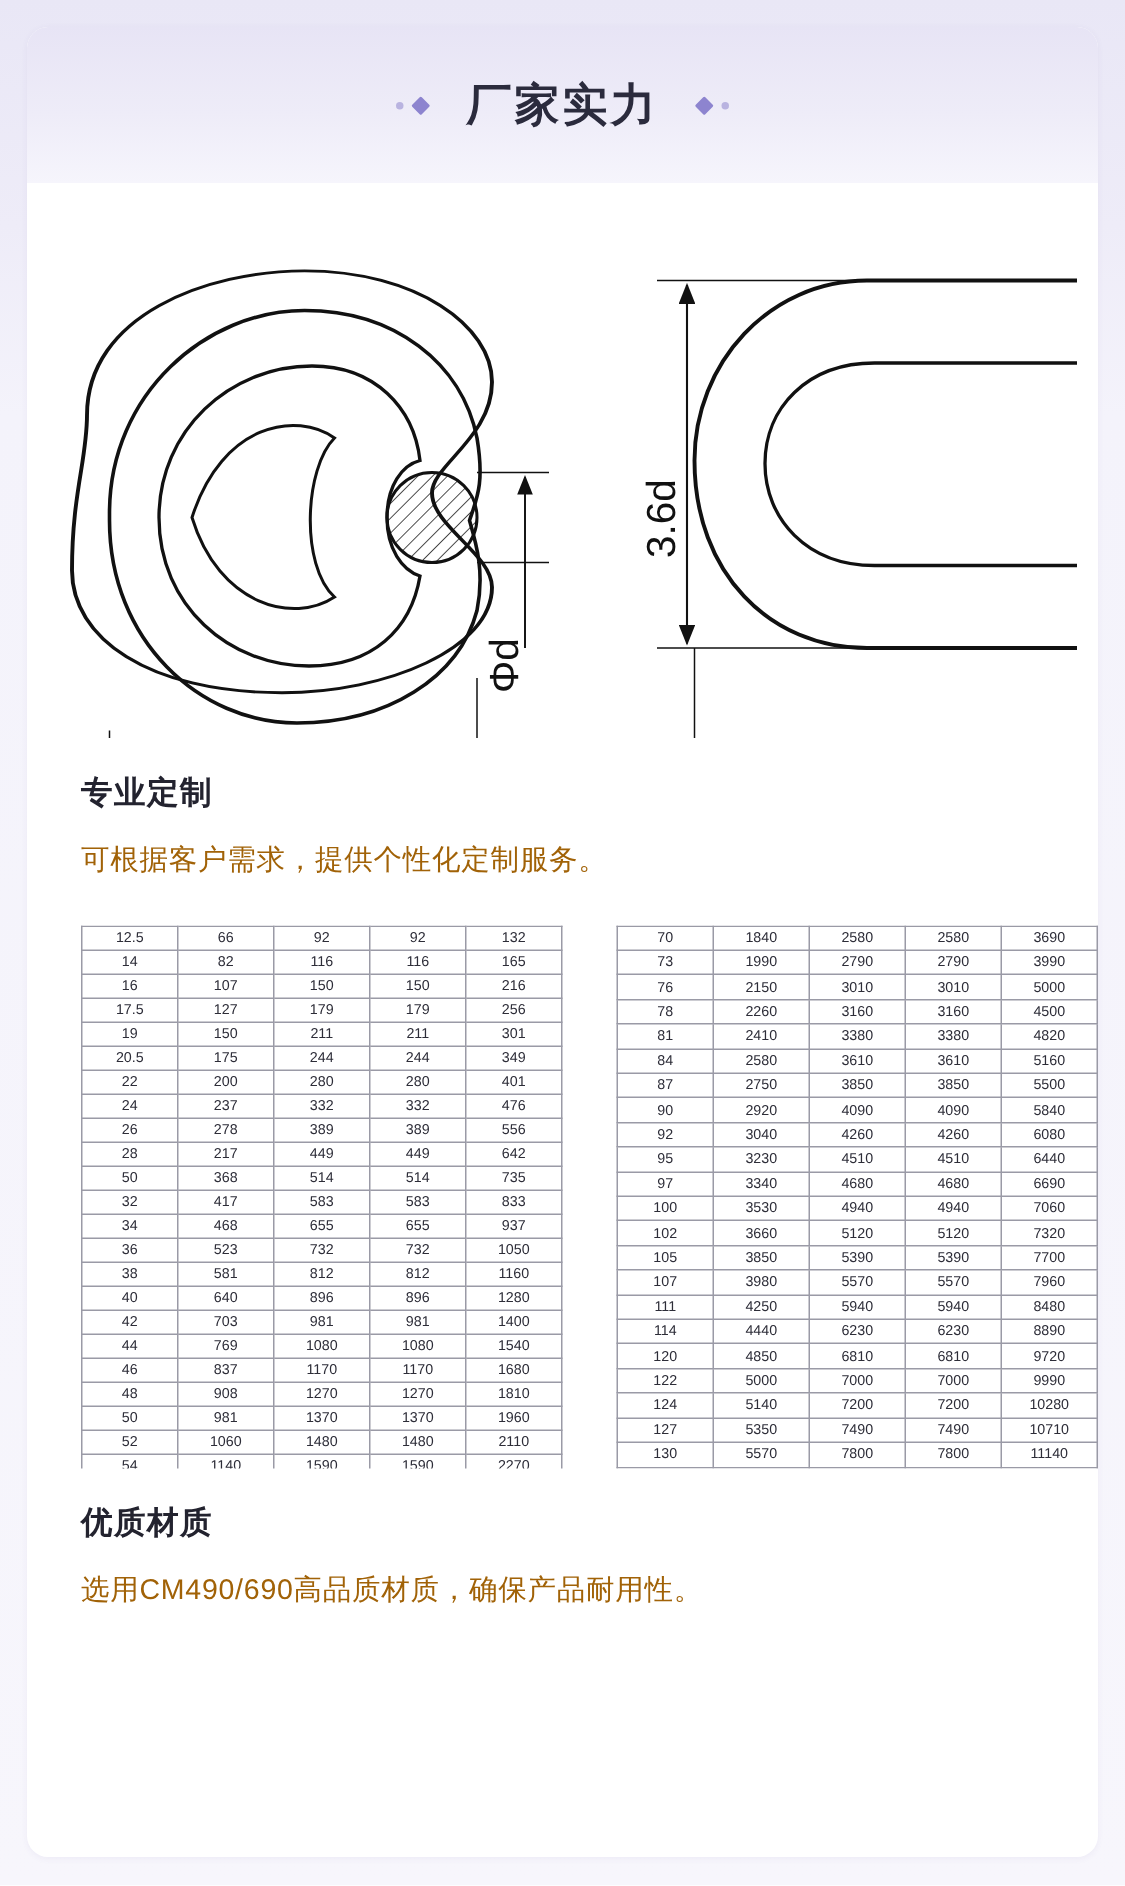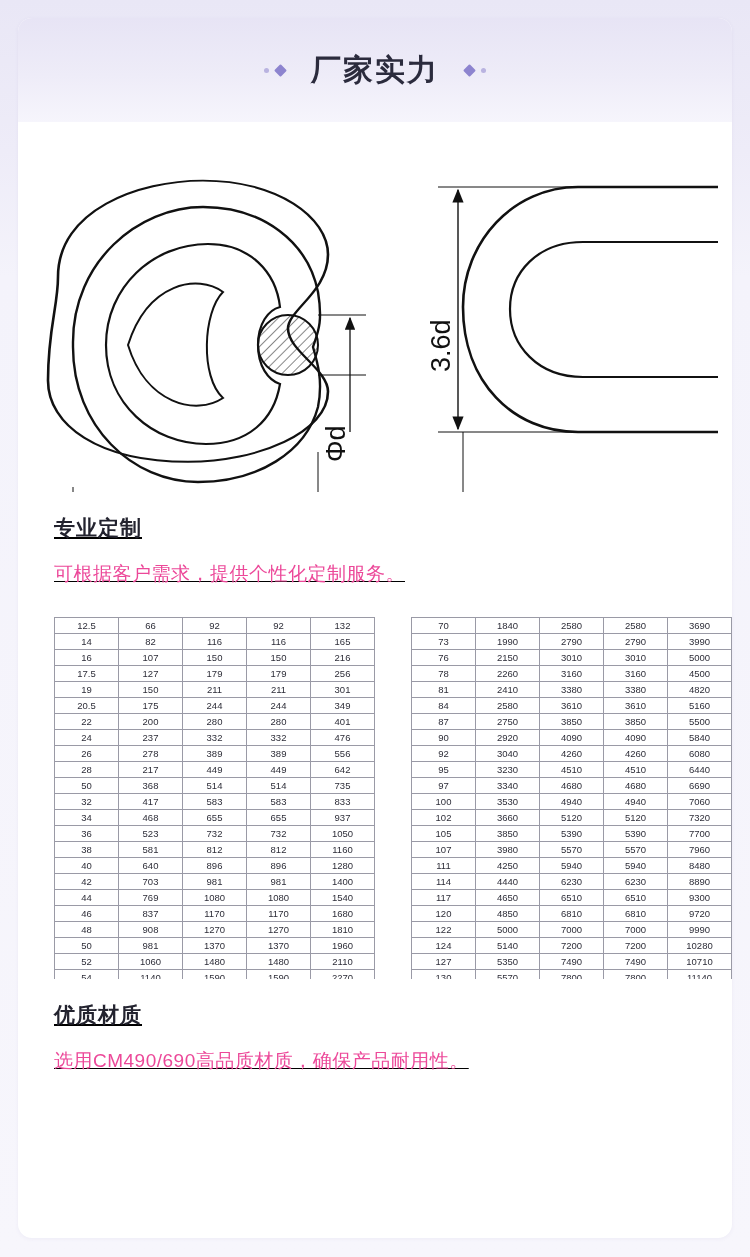--- a/index.html
+++ b/index.html
@@ -62,33 +62,32 @@
     padding: 0 0 0 0;
     width: 714px;
     height: 360px;
     position: relative;
     overflow: hidden;
   }
   .figure-wrap svg { display: block; }
 
   .section {
     padding: 0 36px;
-    text-decoration: underline;
   }
   h2.sec-title {
     margin: 22px 0 18px 0;
     font-size: 21px;
     font-weight: 700;
     color: #23232f;
     letter-spacing: 1px;
   }
   p.sec-text {
     margin: 0 0 10px 0;
     font-size: 19px;
-    color: #ec4899;
+    color: #a16207;
     letter-spacing: 0.5px;
     line-height: 1.5;
   }
   .tables-row {
     display: flex;
     gap: 0px;
     padding: 0 36px;
     margin-top: 28px;
     height: 362px;
     overflow: hidden;
@@ -500,27 +499,20 @@
               <td>8480</td>
             </tr>
             <tr>
               <td>114</td>
               <td>4440</td>
               <td>6230</td>
               <td>6230</td>
               <td>8890</td>
             </tr>
             <tr>
-              <td>117</td>
-              <td>4650</td>
-              <td>6510</td>
-              <td>6510</td>
-              <td>9300</td>
-            </tr>
-            <tr>
               <td>120</td>
               <td>4850</td>
               <td>6810</td>
               <td>6810</td>
               <td>9720</td>
             </tr>
             <tr>
               <td>122</td>
               <td>5000</td>
               <td>7000</td>

